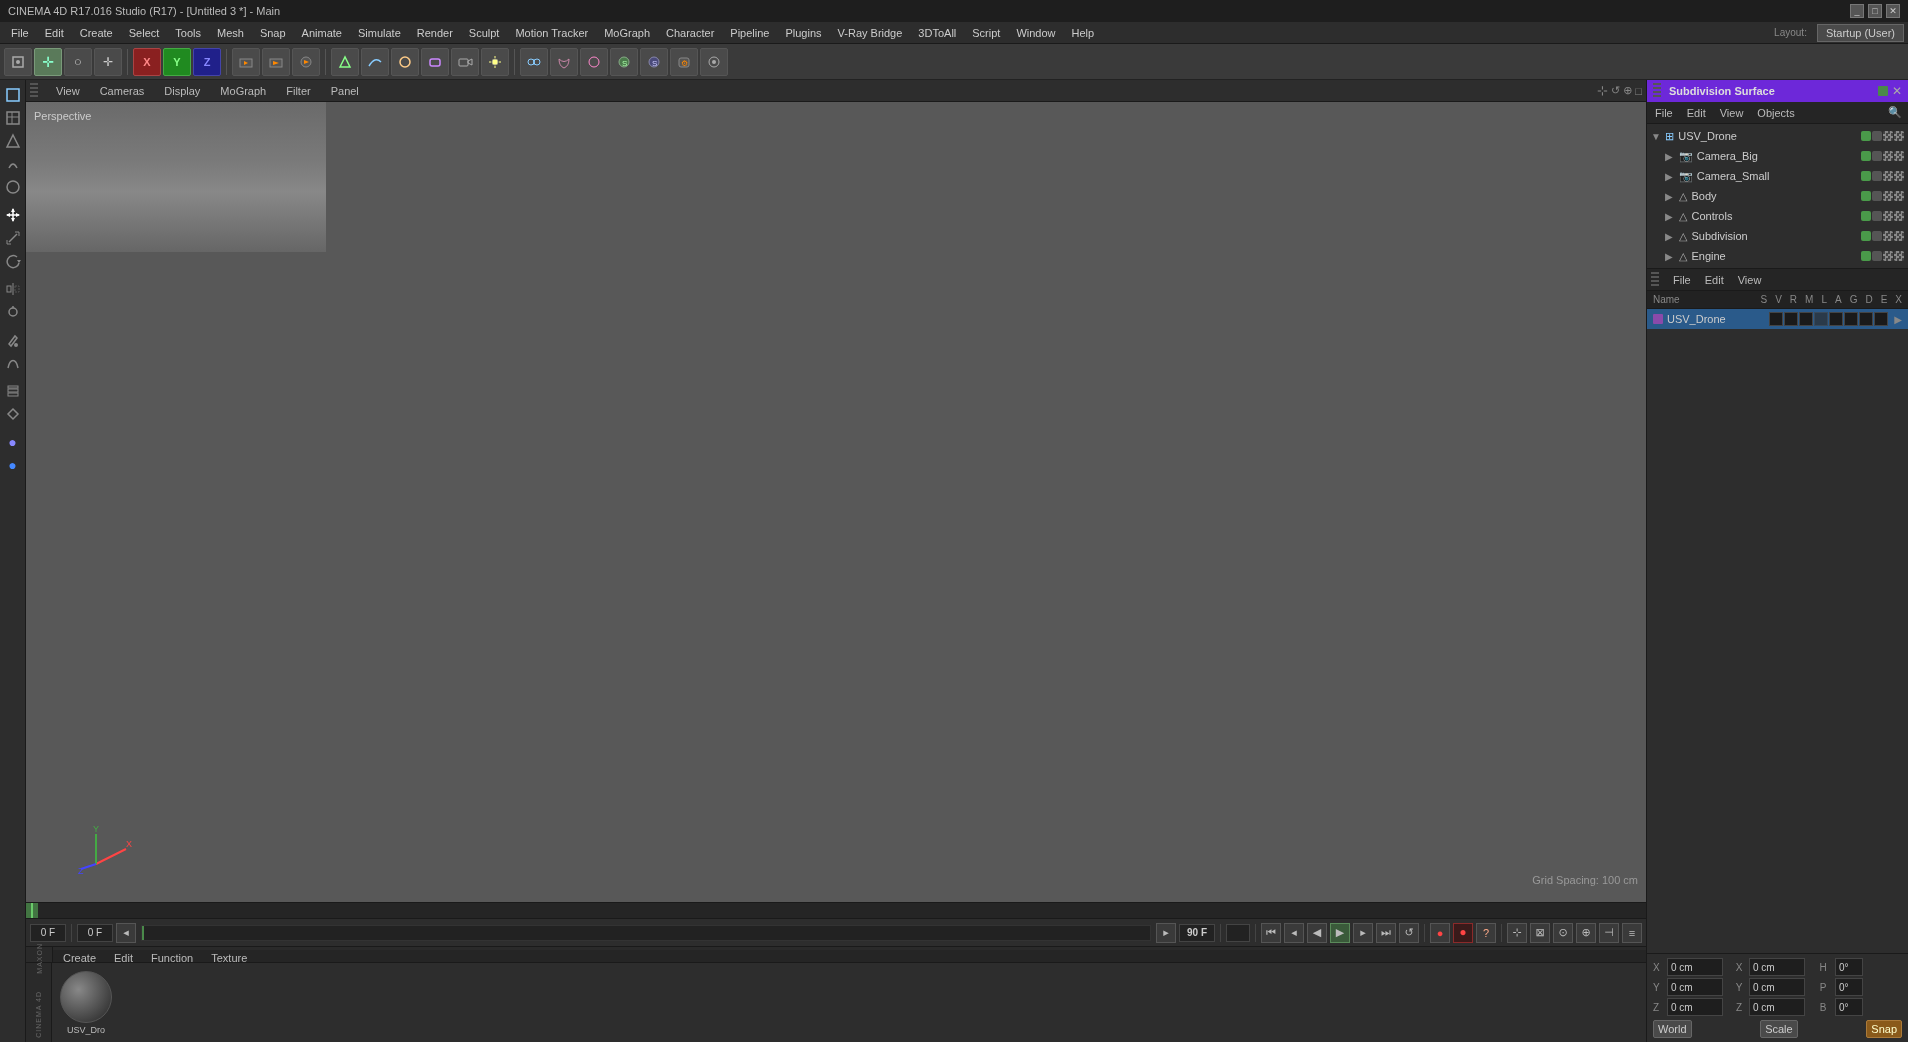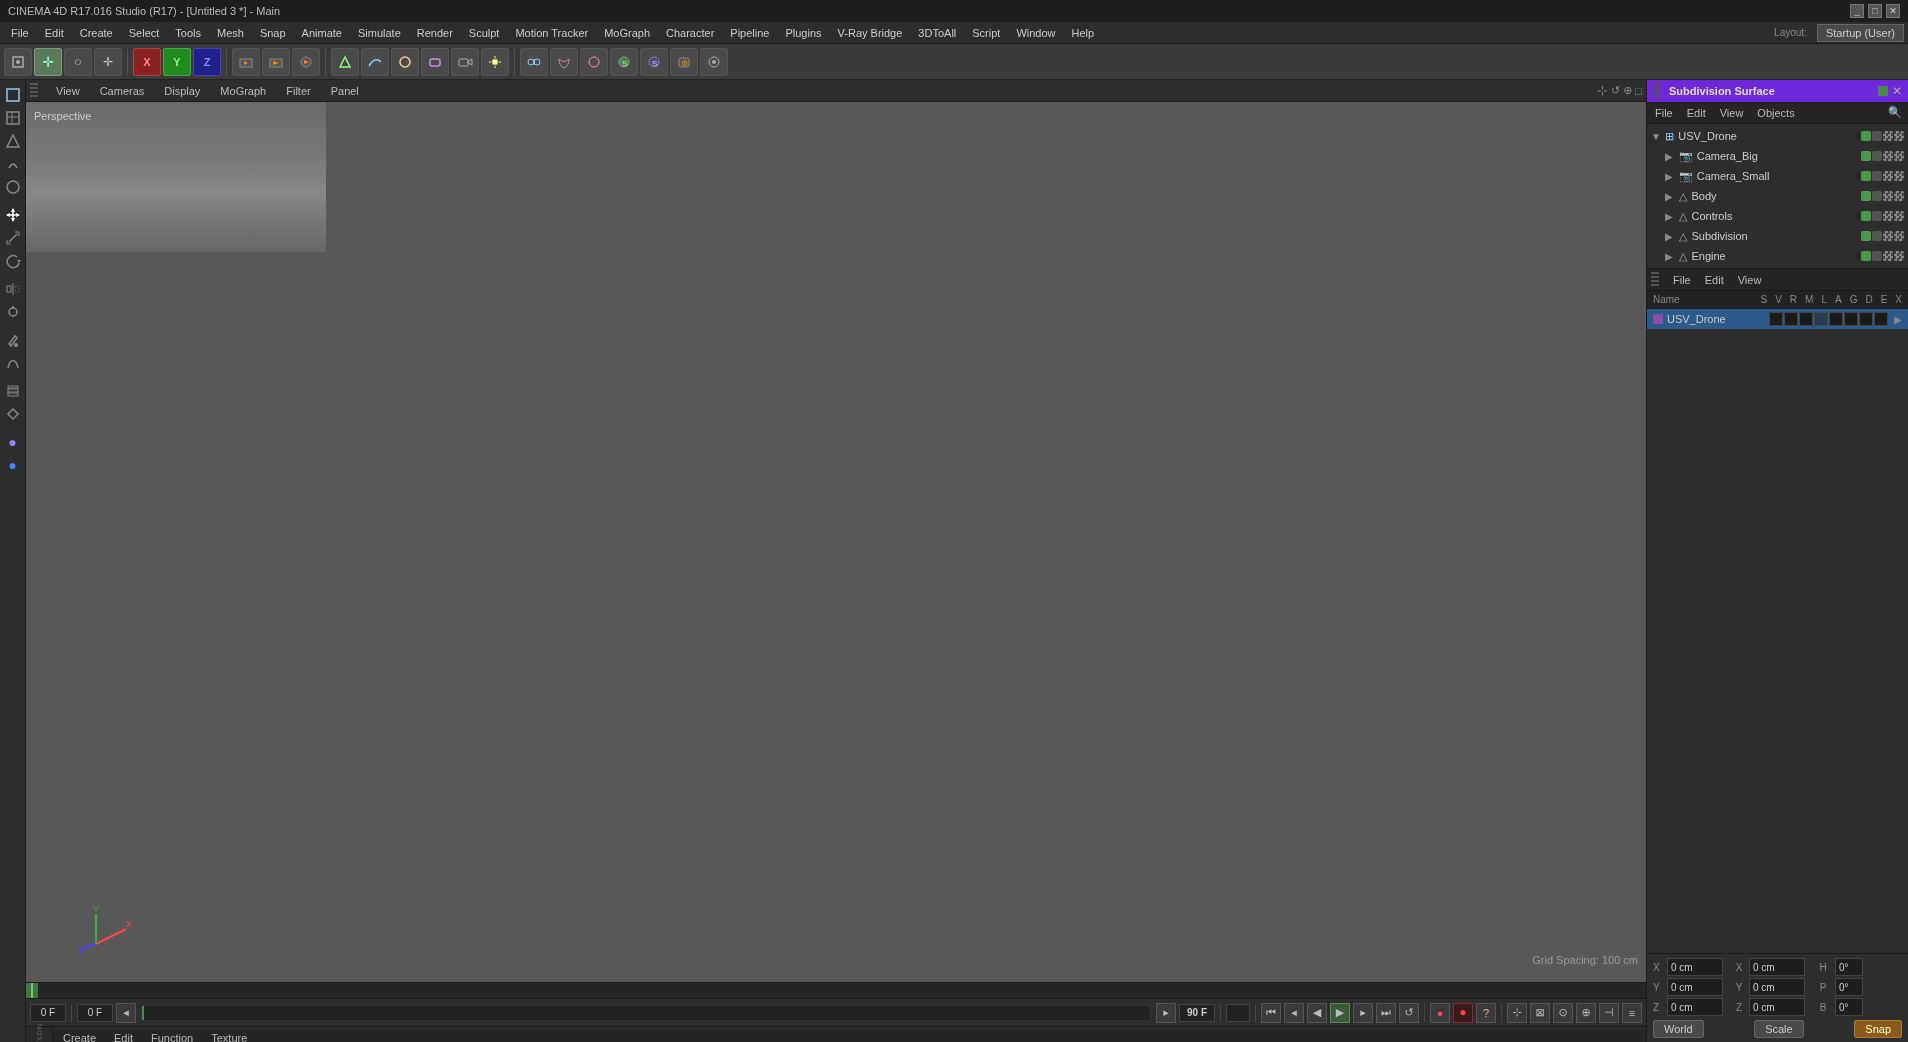--- a/index.html
+++ b/index.html
@@ -318,21 +318,21 @@
 
     .mat-ball {
       width: 52px; height: 52px;
       border-radius: 50%;
       background: radial-gradient(circle at 35% 35%, #888, #222);
       border: 1px solid #555;
       flex-shrink: 0;
     }
 
     .coord-btn {
-      padding: 2px 10px;
+      padding: 2px 4px;
       background: #4a4a4a;
       border: 1px solid #666;
       color: #ccc;
       font-size: 11px;
       cursor: pointer;
       border-radius: 2px;
     }
     .coord-btn.orange { background: #8a5a1a; border-color: #aa7a3a; color: #ffc; }
 
     
@@ -870,20 +870,32 @@
         <div style="flex:1;background:#252525;display:flex;align-items:center;padding:0 6px;gap:10px;">
           <div class="mat-tab">Create</div>
           <div class="mat-tab">Edit</div>
           <div class="mat-tab">Function</div>
           <div class="mat-tab">Texture</div>
           <div style="flex:1;"></div>
         </div>
       </div>
     </div>
 
+    <div style="display:flex;height:80px;background:#2d2d2d;border-top:1px solid #1a1a1a;">
+
+      <div style="width:26px;background:#2a2a2a;border-right:1px solid #1a1a1a;display:flex;flex-direction:column;align-items:center;justify-content:flex-end;padding-bottom:4px;">
+        <span style="font-size:7px;color:#666;writing-mode:vertical-rl;transform:rotate(180deg);letter-spacing:1px;">CINEMA 4D</span>
+      </div>
+      <div style="flex:1;display:flex;align-items:center;padding:8px;">
+        <div style="display:flex;flex-direction:column;align-items:center;cursor:pointer;">
+          <div class="mat-ball"></div>
+          <span style="font-size:9px;color:#bbb;margin-top:2px;">USV_Dro</span>
+        </div>
+      </div>
+    </div>
   </div>
 
   <div id="right-panel">
 
     <div id="object-manager">
 
       <div class="om-title">
         <div style="display:flex;align-items:center;gap:4px;">
           <div class="om-header-grip"></div>
           <span class="om-title-text">Subdivision Surface</span>

